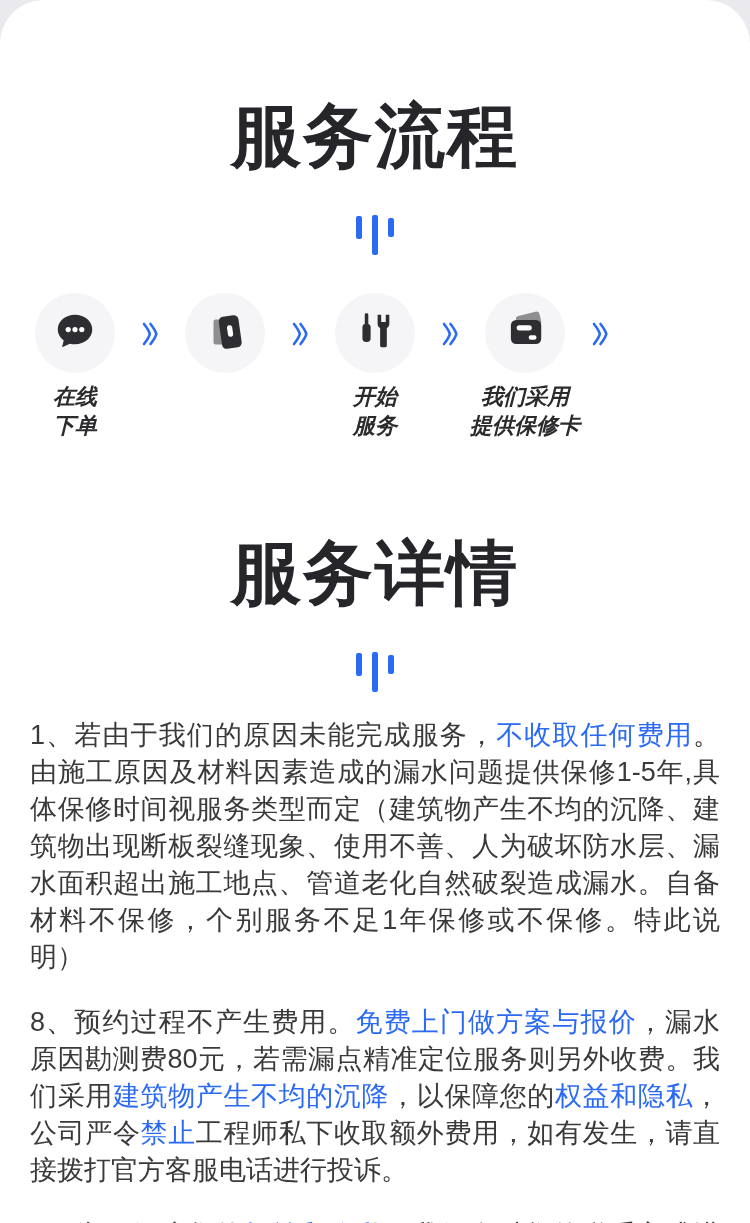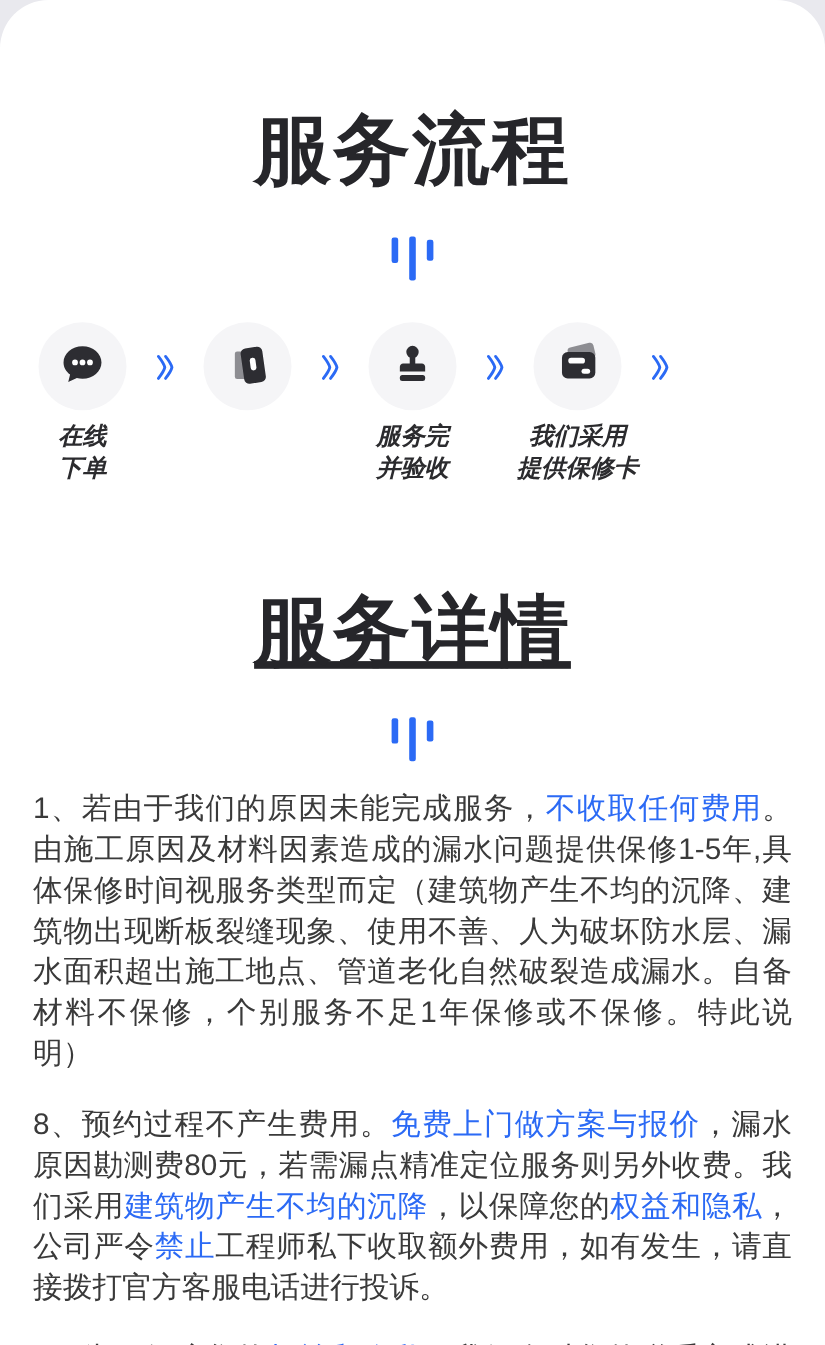--- a/index.html
+++ b/index.html
@@ -18,21 +18,21 @@
   .section-title{
     margin:0;
     text-align:center;
     font-size:70px;
     line-height:74px;
     font-weight:900;
     color:#26262a;
     letter-spacing:2px;
   }
   #flow-title{padding-top:99px;}
-  #details-title{margin-top:96px;text-decoration:underline;}
+  #details-title{margin-top:96px;}
   .divider{
     display:flex;
     justify-content:center;
     align-items:flex-start;
     gap:10px;
     margin-top:42px;
     height:41px;
   }
   .divider .bar{display:block;width:6px;border-radius:2px;background:#2b6af5;}
   .divider .b1{height:23px;margin-top:1px;}
@@ -113,37 +113,36 @@
             <rect x="11" y="11" width="13" height="24" rx="2" fill="#8d8d92"></rect>
             <g transform="rotate(-8 27 23)">
               <rect x="17.5" y="7.5" width="19" height="31" rx="4.5" fill="#2d2d32"></rect>
               <rect x="24.5" y="16.5" width="5" height="11" rx="2.5" fill="#ffffff"></rect>
             </g>
           </svg>
         </span>
       </div>
     </div>
 
-
     <div class="step">
       <div class="step-circle">
         <span>
           <svg width="46" height="46" viewBox="0 0 44 44">
-            <circle cx="22" cy="11.5" r="5.4" fill="#2d2d32"></circle>
-            <rect x="19.6" y="13" width="4.8" height="10" fill="#2d2d32"></rect>
-            <path fill="#2d2d32" d="M13.8 21.5 h16.4 c1.5 0 2.8 1.2 2.8 2.8 v4.2 h-22 v-4.2 c0-1.6 1.3-2.8 2.8-2.8 z"></path>
-            <rect x="11" y="31.5" width="22" height="5.2" rx="2.2" fill="#2d2d32"></rect>
+            <rect x="12.2" y="5" width="3.4" height="12" rx="1.4" fill="#2d2d32"></rect>
+            <rect x="10" y="15" width="7.8" height="17.5" rx="3.6" fill="#2d2d32"></rect>
+            <path fill="#2d2d32" d="M24.5 6.5 h3.4 v6.8 h4.4 V6.5 h3.4 v8.6 c0 1.9 -0.9 3.2 -2.4 4.2 v16.8 c0 0.8 -0.6 1.4 -1.4 1.4 h-3.6 c-0.8 0 -1.4 -0.6 -1.4 -1.4 V19.3 c-1.5 -1 -2.4 -2.3 -2.4 -4.2 z"></path>
           </svg>
         </span>
       </div>
       <div class="step-label">
-        <div>服务完</div>
-        <div>并验收</div>
+        <div>开始</div>
+        <div>服务</div>
       </div>
     </div>
+
 
     <div class="step">
       <div class="step-circle">
         <span>
           <svg width="46" height="46" viewBox="0 0 44 44">
             <rect x="14" y="5.5" width="23" height="13" rx="3" transform="rotate(-14 25 12)" fill="#8d8d92"></rect>
             <rect x="8.5" y="11.5" width="29" height="23" rx="5" fill="#2d2d32"></rect>
             <rect x="14" y="16.5" width="14.5" height="5" rx="2.5" fill="#ffffff"></rect>
             <rect x="25.5" y="26" width="7.5" height="4.4" rx="2.2" fill="#ffffff"></rect>
           </svg>

